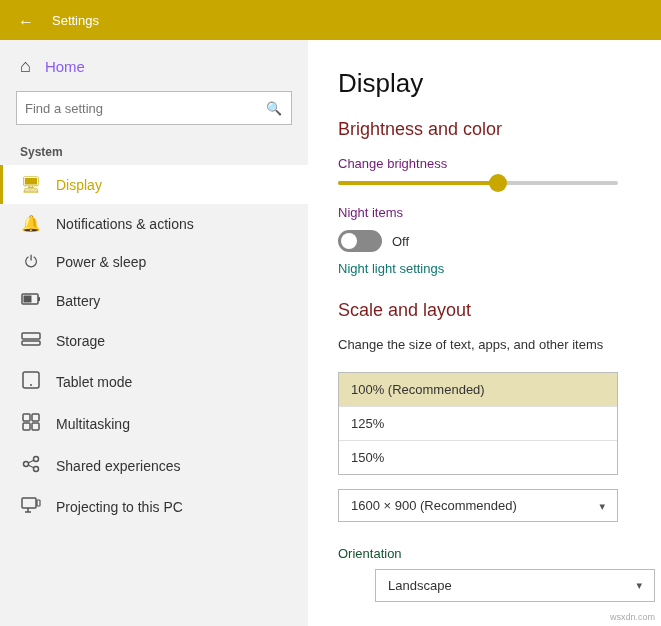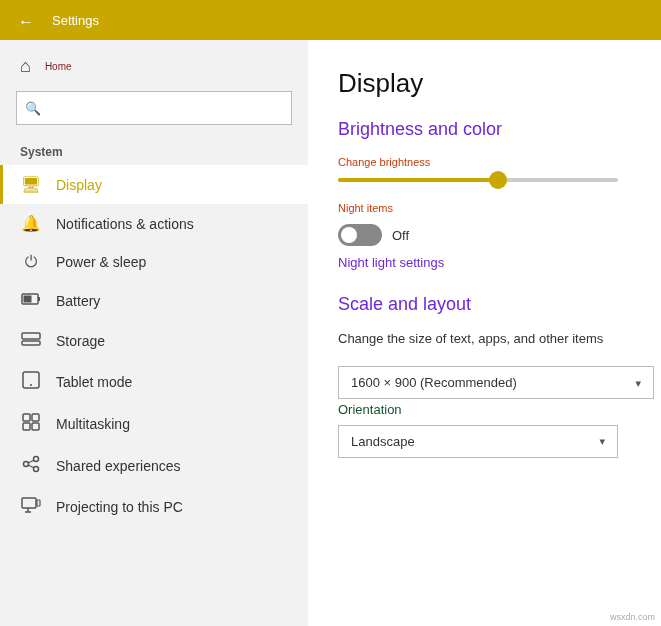--- a/index.html
+++ b/index.html
@@ -57,22 +57,22 @@
       align-items: center;
       gap: 14px;
       padding: 16px 20px 14px 20px;
       cursor: pointer;
     }
     .sidebar-home-icon {
       font-size: 18px;
       color: #444;
     }
     .sidebar-home-label {
-      font-size: 10px;
-      color: #7f1d1d;
+      font-size: 15px;
+      color: #8b5cf6;
     }
 
     .search-box {
       margin: 0 16px 10px 16px;
       display: flex;
       align-items: center;
       border: 1px solid #bbb;
       background: white;
       height: 34px;
       padding: 0 8px;
@@ -134,27 +134,27 @@
     .page-title {
       font-size: 26px;
       font-weight: 300;
       color: #111;
       margin-bottom: 20px;
     }
 
     .section-title {
       font-size: 18px;
       font-weight: 400;
-      color: #6d28d9;
+      color: #7f1d1d;
       margin-bottom: 16px;
     }
 
     .setting-label {
-      font-size: 11px;
-      color: #c2410c;
+      font-size: 13px;
+      color: #701a75;
       margin-bottom: 10px;
     }
 
     
     .slider-container {
       margin-bottom: 20px;
     }
     .brightness-track {
       position: relative;
       height: 4px;
@@ -209,21 +209,21 @@
       height: 16px;
       background: white;
       border-radius: 50%;
     }
     .toggle-label {
       font-size: 13px;
       color: #333;
     }
 
     .night-light-link {
-      color: #6d28d9;
+      color: #0f766e;
       font-size: 13px;
       cursor: pointer;
       text-decoration: none;
       display: inline-block;
       margin-bottom: 20px;
     }
 
     
     .scale-section {
       margin-top: 4px;
@@ -249,29 +249,29 @@
     }
     .scale-option.selected {
       background: #e8e0b5;
     }
     .scale-option:not(:first-child) {
       border-top: 1px solid #e0e0e0;
     }
 
     
     .resolution-dropdown {
-      width: 316px;
+      width: 280px;
       border: 1px solid #bbb;
       background: white;
       display: flex;
       align-items: flex-end;
       justify-content: space-between;
       padding: 8px 12px;
       cursor: pointer;
-      margin-bottom: 3px;
+      margin-bottom: 24px;
       font-size: 13px;
       color: #333;
     }
     .dropdown-arrow {
       font-size: 11px;
       color: #555;
     }
 
     
     .orientation-label {
@@ -283,20 +283,21 @@
       width: 280px;
       border: 1px solid #bbb;
       background: white;
       display: flex;
       align-items: center;
       justify-content: space-between;
       padding: 8px 12px;
       cursor: pointer;
       font-size: 13px;
       color: #333;
+      margin-left: 37px;
     }
 
     
     .watermark {
       position: fixed;
       bottom: 4px;
       right: 6px;
       font-size: 9px;
       color: #aaa;
       z-index: 100;
@@ -314,20 +315,21 @@
 <div class="app-layout">
 
   <div class="sidebar">
 
     <div class="sidebar-home">
       <span class="sidebar-home-icon">⌂</span>
       <span class="sidebar-home-label">Home</span>
     </div>
 
     <div class="search-box">
+      <input class="search-input" type="text" placeholder="Find a setting" style="">
       <span class="search-icon">🔍</span>
     </div>
 
     <div class="sidebar-section-label">System</div>
 
     <div class="sidebar-item active">
       <span class="sidebar-icon">🖥</span>
       <span>Display</span>
     </div>
     <div class="sidebar-item">
@@ -426,20 +428,25 @@
       <span class="toggle-label">Off</span>
     </div>
 
     <a class="night-light-link">Night light settings</a>
 
     
     <div class="scale-section">
       <h2 class="section-title">Scale and layout</h2>
       <div class="scale-label">Change the size of text, apps, and other items</div>
 
+      <div class="scale-dropdown">
+        <div class="scale-option selected">100% (Recommended)</div>
+        <div class="scale-option">125%</div>
+        <div class="scale-option">150%</div>
+      </div>
 
       <div class="resolution-dropdown">
         <span>1600 × 900 (Recommended)</span>
         <span class="dropdown-arrow">▾</span>
       </div>
 
       <div class="orientation-label">Orientation</div>
       <div class="orientation-dropdown">
         <span>Landscape</span>
         <span class="dropdown-arrow">▾</span>

